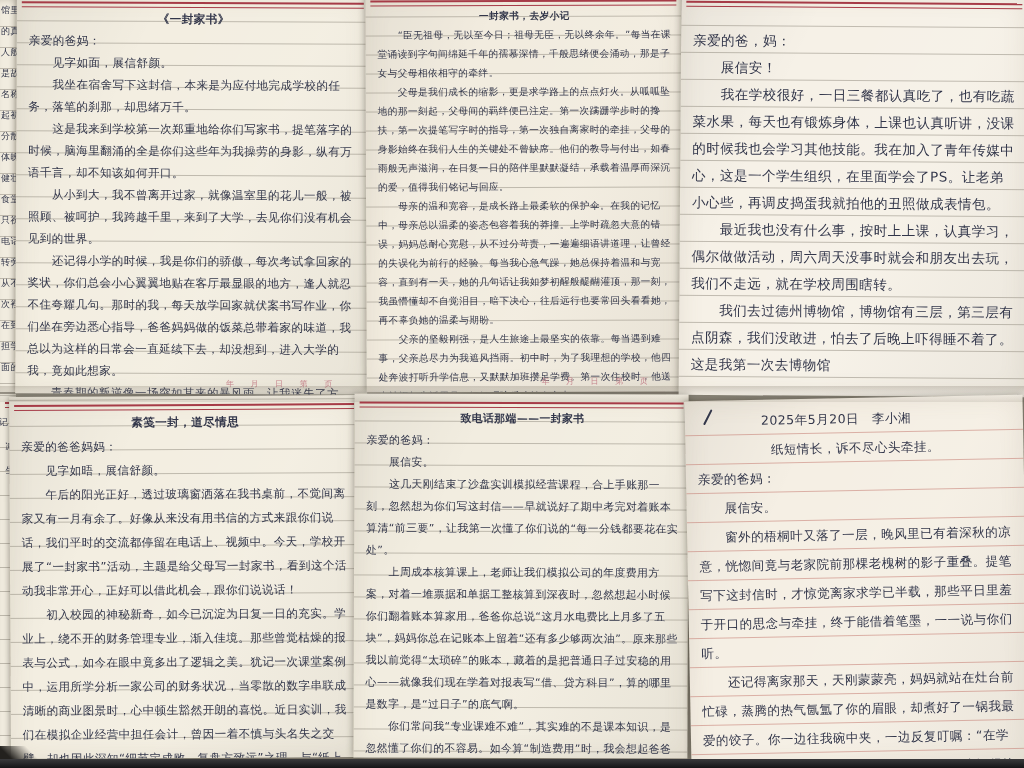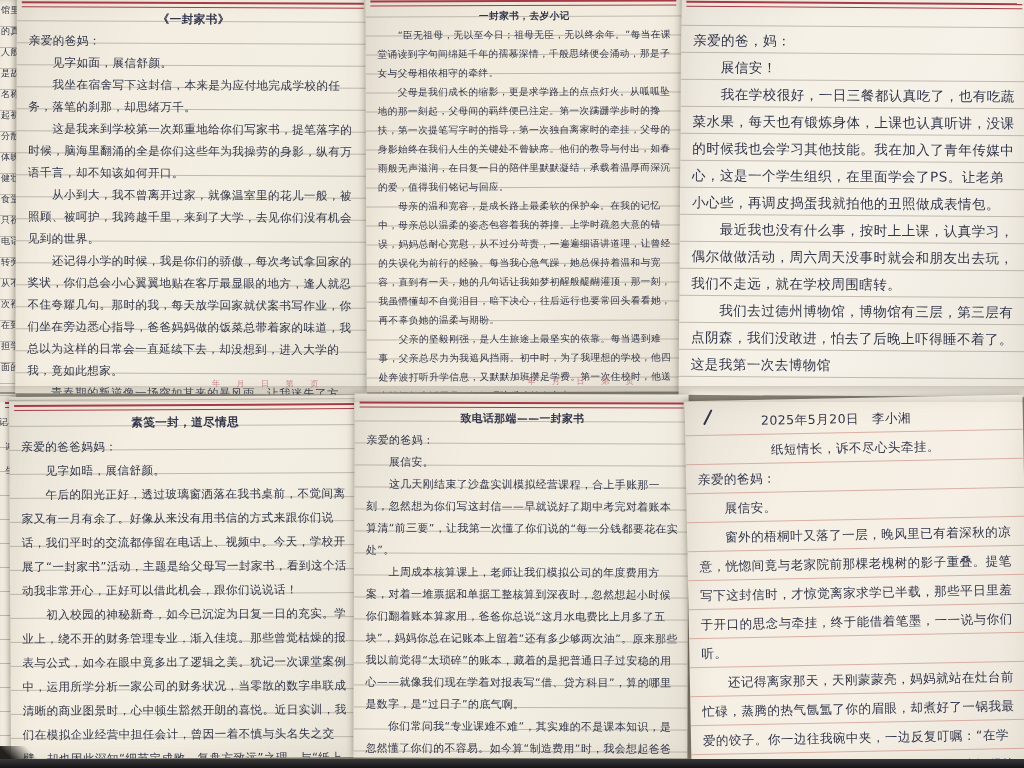--- a/index.html
+++ b/index.html
@@ -39,21 +39,21 @@
   .content{position:absolute;left:12px;right:10px;top:14px;bottom:0;}
   .hw{
     color:var(--ink,#323649);
     line-height:var(--lh);
     letter-spacing:.5px;
     word-break:break-all;
   }
   .title{text-align:center;font-weight:bold;}
   .bodytext{white-space:pre-wrap;}
   .footer{
-    position:absolute;bottom:5px;right:42px;
+    position:absolute;bottom:5px;right:28px;
     font-size:8px;color:#c5858d;letter-spacing:7px;white-space:nowrap;
   }
   .strip{
     position:absolute;overflow:hidden;
     background:#f1ecdf;
     box-shadow:inset -4px 0 6px rgba(90,80,60,.25);
   }
   .strip .hw{white-space:pre;text-align:right;display:block;width:100%;}
   .penmark{
     position:absolute;width:2px;height:17px;border-radius:2px;

